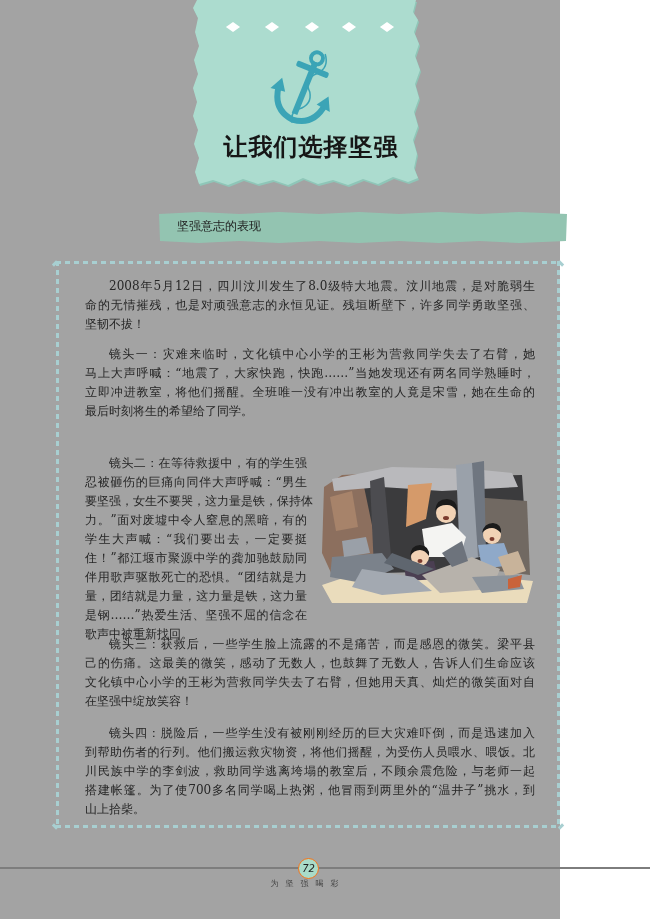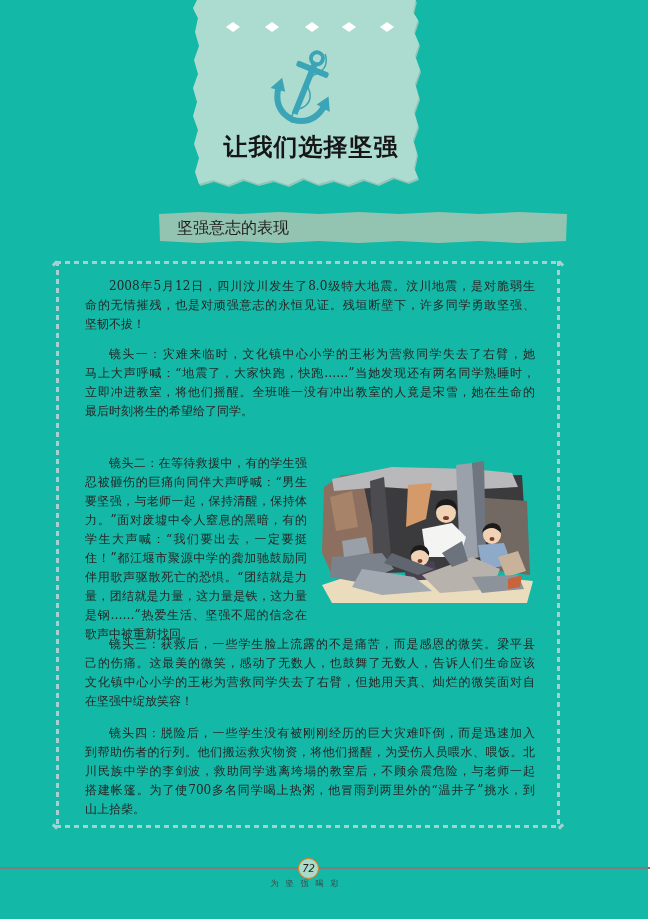--- a/index.html
+++ b/index.html
@@ -1,32 +1,32 @@
 <!DOCTYPE html>
 <html><head>
 <meta charset="utf-8">
 <style>
   html,body{margin:0;padding:0;background:#ffffff;}
   body{width:650px;height:919px;overflow:hidden;}
-  .page{position:relative;width:648px;height:919px;background:#14b8a6;font-family:"DejaVu Serif","Liberation Serif",serif;color:#262626;}
+  .page{position:relative;width:560px;height:919px;background:#a3a3a3;font-family:"DejaVu Serif","Liberation Serif",serif;color:#262626;}
 
   
   .banner-shadow,.banner{position:absolute;left:193px;top:0;width:227px;height:186px;
     clip-path:polygon(4px 0,223px 0,220px 12px,225px 20px,221px 32px,226px 44px,222px 56px,227px 70px,222px 84px,226px 98px,221px 112px,225px 126px,220px 140px,224px 154px,221px 168px,225px 178px,215px 182px,200px 177px,185px 184px,170px 179px,155px 185px,140px 180px,125px 184px,110px 178px,95px 185px,80px 180px,65px 184px,50px 179px,35px 185px,20px 180px,6px 184px,2px 172px,6px 158px,1px 144px,5px 130px,0 116px,4px 102px,0 88px,5px 74px,1px 60px,6px 46px,2px 32px,5px 18px,0 8px);}
   .banner-shadow{background:#8fc6b8;transform:translate(1px,2px);}
   .banner{background:#acdccf;}
   .diamond{position:absolute;top:22px;width:14px;height:10px;}
   .diamond::before{content:"";position:absolute;left:2px;top:0;width:10px;height:10px;background:#ffffff;transform:scaleY(0.7) rotate(45deg);}
   .anchor{position:absolute;left:270px;top:46px;width:70px;height:84px;}
   .chapter-title{position:absolute;left:193px;top:131px;width:236px;text-align:center;font-family:"DejaVu Serif",serif;font-weight:bold;font-size:24px;letter-spacing:1px;color:#161616;}
 
   
   .section-header{position:absolute;left:159px;top:212px;width:408px;height:31px;background:#93c4b1;
     clip-path:polygon(0 2px,40px 0,80px 2px,120px 0,160px 2px,200px 0,240px 2px,280px 0,320px 2px,360px 0,408px 2px,407px 29px,360px 31px,320px 29px,280px 31px,240px 29px,200px 31px,160px 29px,120px 31px,80px 29px,40px 31px,1px 29px);}
-  .section-title{position:absolute;left:18px;top:6px;font-family:"DejaVu Sans","Liberation Sans",sans-serif;font-size:16px;color:#1e1e1e;}
+  .section-title{position:absolute;left:18px;top:6px;font-family:"DejaVu Sans","Liberation Sans",sans-serif;font-size:12px;color:#1e1e1e;}
 
   
   .dotbox{position:absolute;left:56px;top:261px;width:504px;height:567px;
     background:
       repeating-linear-gradient(to right,#a8cfd1 0 5px,transparent 5px 9px) left top / 100% 3px no-repeat,
       repeating-linear-gradient(to right,#a8cfd1 0 5px,transparent 5px 9px) left bottom / 100% 3px no-repeat,
       repeating-linear-gradient(to bottom,#a8cfd1 0 5px,transparent 5px 9px) left top / 3px 100% no-repeat,
       repeating-linear-gradient(to bottom,#a8cfd1 0 5px,transparent 5px 9px) right top / 3px 100% no-repeat;}
   .corner{position:absolute;width:6px;height:3px;background:#a8cfd1;transform:rotate(-45deg);}
 
@@ -90,21 +90,21 @@
   <div class="para" style="top:345px">
     <div class="ln first">镜头一：灾难来临时，文化镇中心小学的王彬为营救同学失去了右臂，她</div>
     <div class="ln">马上大声呼喊：“地震了，大家快跑，快跑……”当她发现还有两名同学熟睡时，</div>
     <div class="ln">立即冲进教室，将他们摇醒。全班唯一没有冲出教室的人竟是宋雪，她在生命的</div>
     <div class="ln last">最后时刻将生的希望给了同学。</div>
   </div>
 
   <div class="para narrow" style="top:434px">
     <div class="ln first">镜头二：在等待救援中，有的学生强</div>
     <div class="ln">忍被砸伤的巨痛向同伴大声呼喊：“男生</div>
-    <div class="ln">要坚强，与老师一起，保持清醒，保持体</div>
+    <div class="ln">要坚强，女生不要哭，这力量是铁，保持体</div>
     <div class="ln">力。”面对废墟中令人窒息的黑暗，有的</div>
     <div class="ln">学生大声喊：“我们要出去，一定要挺</div>
     <div class="ln">住！”都江堰市聚源中学的龚加驰鼓励同</div>
     <div class="ln">伴用歌声驱散死亡的恐惧。“团结就是力</div>
     <div class="ln">量，团结就是力量，这力量是铁，这力量</div>
     <div class="ln">是钢……”热爱生活、坚强不屈的信念在</div>
     <div class="ln last">歌声中被重新找回。</div>
   </div>
 
   <svg class="illustration" viewBox="0 0 211 146">

